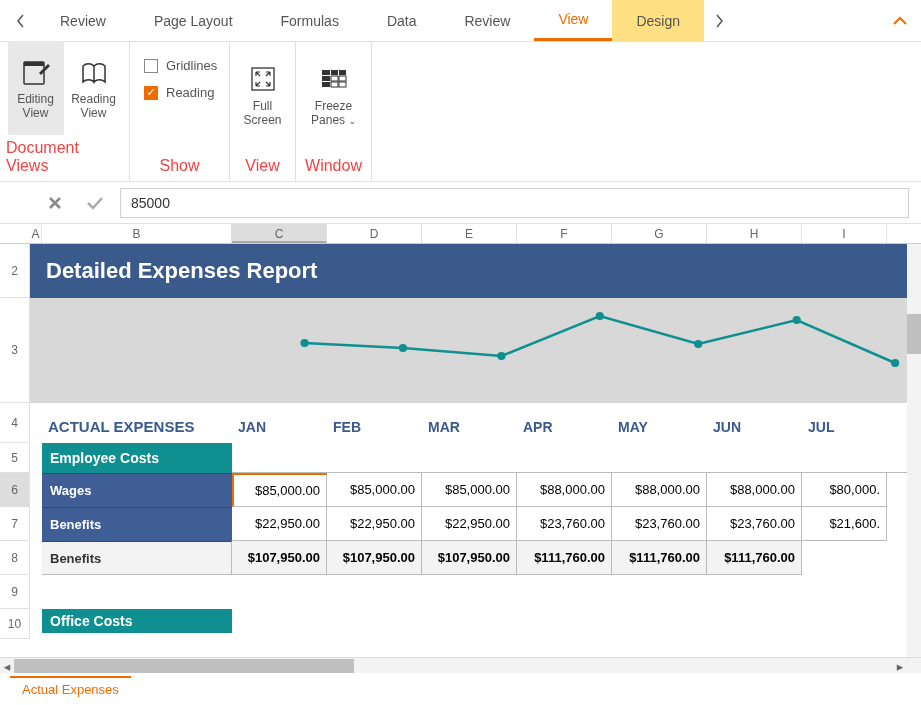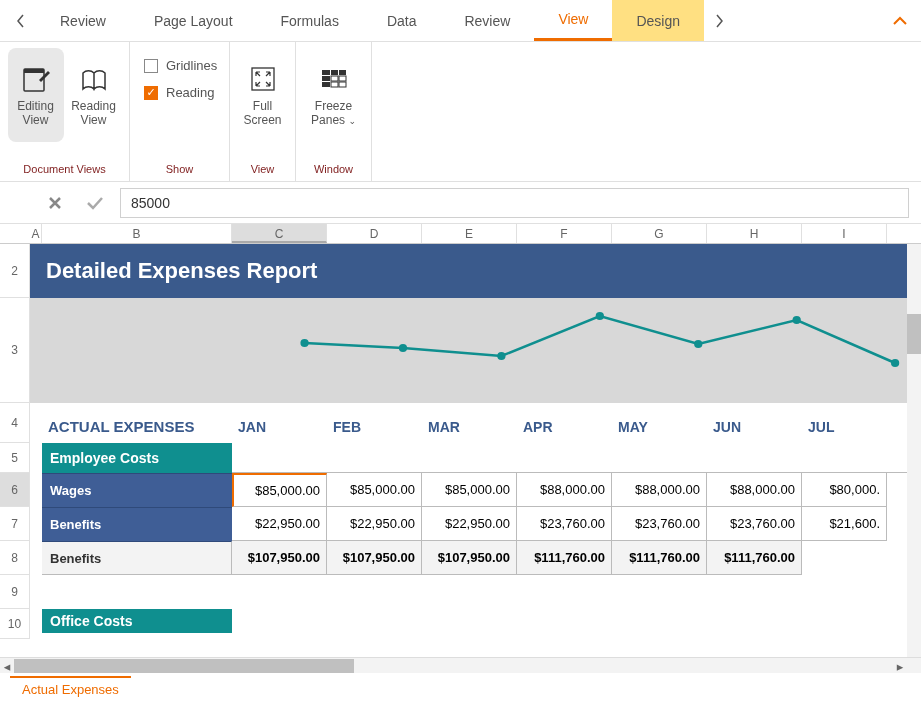--- a/index.html
+++ b/index.html
@@ -9,23 +9,23 @@
   .tab-bar { display: flex; align-items: center; height: 42px; border-bottom: 1px solid #e0e0e0; padding: 0 6px; }
   .tab-nav { width: 30px; display: flex; justify-content: center; align-items: center; color: #555; cursor: pointer; height: 100%; }
   .tab { padding: 0 24px; height: 100%; display: flex; align-items: center; font-size: 14px; color: #555; cursor: pointer; }
   .tab.active { color: #ef6c00; border-bottom: 3px solid #ef6c00; }
   .tab.design { background: #ffe082; color: #555; }
   .collapse-btn { margin-left: auto; color: #ef6c00; width: 30px; display:flex; justify-content:center; align-items:center; height:100%; cursor:pointer;}
 
   
   .ribbon { display: flex; height: 140px; border-bottom: 1px solid #e0e0e0; }
   .ribbon-group { display: flex; flex-direction: column; align-items: center; justify-content: flex-end; border-right: 1px solid #e0e0e0; padding: 6px 6px 4px 6px; }
-  .ribbon-group-label { font-size: 11px; color: #7f1d1d; padding: 4px 0 2px 0; }
+  .ribbon-group-label { font-size: 16px; color: #ef4444; padding: 4px 0 2px 0; }
   .rb-items { display: flex; flex: 1; align-items: flex-start; gap: 2px; }
-  .big-btn { display:flex; flex-direction:column; align-items:center; justify-content:center; width:56px; height:94px; border-radius:8px; cursor:pointer; gap:4px; color:#555; }
+  .big-btn { display:flex; flex-direction:column; align-items:center; justify-content:center; width:56px; height:94px; border-radius:2px; cursor:pointer; gap:4px; color:#555; }
   .big-btn.active { background:#e8e8e8; }
   .big-btn .icon { width:32px; height:32px; display:flex; align-items:center; justify-content:center; }
   .big-btn .lbl { font-size:12px; text-align:center; color:#555; line-height:14px; }
   .checklist { display:flex; flex-direction:column; gap:12px; padding:10px 8px 0 8px; }
   .chk { display:flex; align-items:center; gap:8px; font-size:13px; color:#555; cursor:pointer;}
   .chk .box { width:14px; height:14px; border:1px solid #888; display:flex; align-items:center; justify-content:center; }
   .chk.checked .box { background:#ef6c00; border-color:#ef6c00; }
   .chk .tick { color:#fff; font-size:11px; line-height:1; }
 
   

